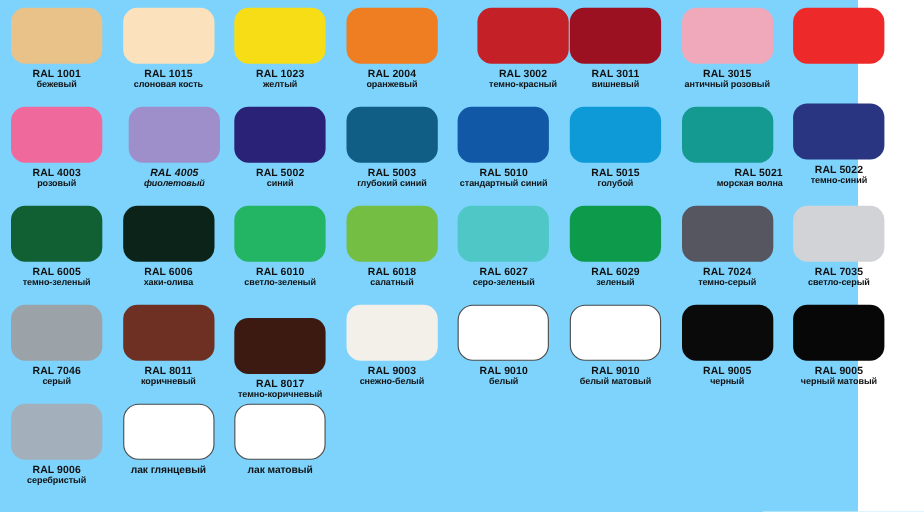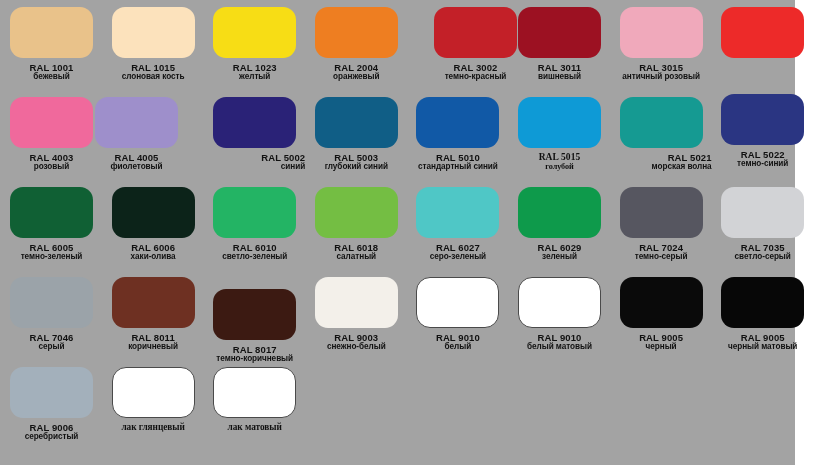--- a/index.html
+++ b/index.html
@@ -10,22 +10,21 @@
   body {
     width: 840px;
     height: 465px;
     font-family: "Liberation Sans", sans-serif;
     overflow: hidden;
   }
   #palette-sheet {
     position: relative;
     width: 780px;
     height: 465px;
-    background: #a3a3a3;
-    padding-left: 15px;
+    background: #7dd3fc;
   }
   .swatch-grid {
     position: absolute;
     left: 0;
     top: 0;
     width: 840px;
     height: 465px;
   }
   .swatch-cell {
     position: absolute;
@@ -60,21 +59,20 @@
     font-size: 8.2px;
     font-weight: bold;
     letter-spacing: -0.05px;
     white-space: nowrap;
     color: #111111;
     margin-top: 0px;
   }
   .caption.single .name {
     font-size: 9.3px;
     margin-top: 3px;
-    font-family: Liberation Serif, serif;
   }
 </style>
 </head>
 <body>
 
 <div id="palette-sheet">
   <div class="swatch-grid" id="swatch-grid">
       <div class="swatch-cell" style="left: 1px; top: 7px;">
         <div class="chip" title="RAL 1001" style="background: rgb(233, 194, 138);"></div>
         <div class="caption">
@@ -127,49 +125,49 @@
       <div class="swatch-cell" style="left: 712.2px; top: 7px;">
         <div class="chip" title="RAL 3020" style="background: rgb(237, 42, 41);"></div>
       </div>
       <div class="swatch-cell" style="left: 1px; top: 97px;">
         <div class="chip" title="RAL 4003" style="background: rgb(240, 105, 156);"></div>
         <div class="caption">
           <div class="code">RAL 4003</div>
           <div class="name">розовый</div>
         </div>
       </div>
-      <div class="swatch-cell" style="left: 86px; top: 97px;">
+      <div class="swatch-cell" style="left: 108px; top: 97px; font-style: italic;">
         <div class="chip" title="RAL 4005" style="background: rgb(158, 143, 203);"></div>
         <div class="caption">
           <div class="code">RAL 4005</div>
           <div class="name">фиолетовый</div>
         </div>
       </div>
-      <div class="swatch-cell" style="left: 204.2px; top: 97px; text-align: right;">
+      <div class="swatch-cell" style="left: 204.2px; top: 97px;">
         <div class="chip" title="RAL 5002" style="background: rgb(42, 34, 119);"></div>
         <div class="caption">
           <div class="code">RAL 5002</div>
           <div class="name">синий</div>
         </div>
       </div>
       <div class="swatch-cell" style="left: 305.8px; top: 97px;">
         <div class="chip" title="RAL 5003" style="background: rgb(16, 94, 134);"></div>
         <div class="caption">
           <div class="code">RAL 5003</div>
           <div class="name">глубокий синий</div>
         </div>
       </div>
       <div class="swatch-cell" style="left: 407.4px; top: 97px;">
         <div class="chip" title="RAL 5010" style="background: rgb(17, 89, 166);"></div>
         <div class="caption">
           <div class="code">RAL 5010</div>
           <div class="name">стандартный синий</div>
         </div>
       </div>
-      <div class="swatch-cell" style="left: 509px; top: 97px; font-family: Liberation Serif, serif;">
+      <div class="swatch-cell" style="left: 509px; top: 97px;">
         <div class="chip" title="RAL 5015" style="background: rgb(14, 154, 214);"></div>
         <div class="caption">
           <div class="code">RAL 5015</div>
           <div class="name">голубой</div>
         </div>
       </div>
       <div class="swatch-cell" style="left: 610.6px; top: 97px; text-align: right;">
         <div class="chip" title="RAL 5021" style="background: rgb(21, 154, 146);"></div>
         <div class="caption">
           <div class="code">RAL 5021</div>

